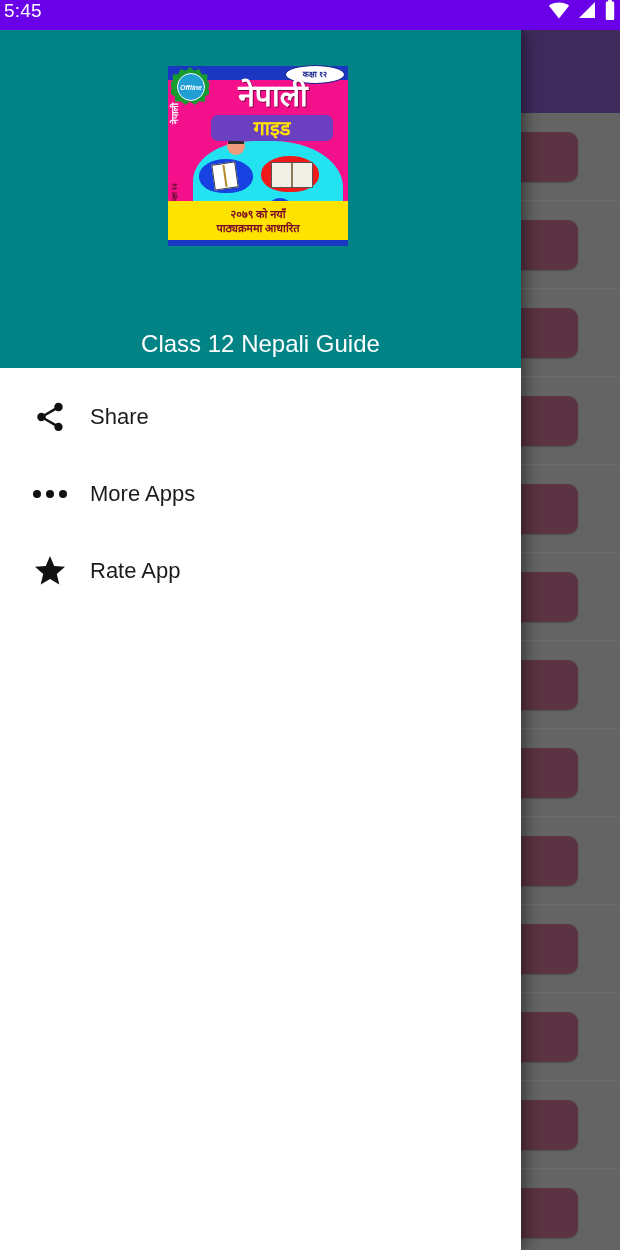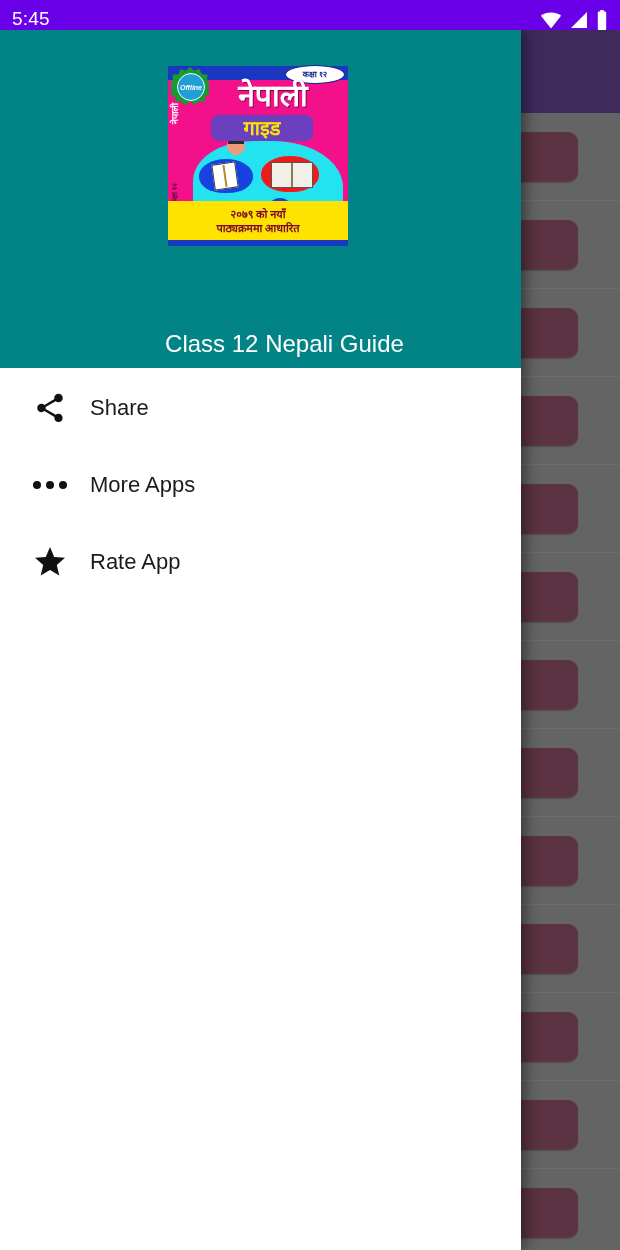--- a/index.html
+++ b/index.html
@@ -22,23 +22,23 @@
   }
 
   
   #status-bar {
     position: absolute;
     left: 0; top: 0;
     width: 620px;
     height: 30px;
     background: #6a00e8;
     display: flex;
-    align-items: flex-end;
+    align-items: flex-start;
     justify-content: space-between;
-    padding: 0 12px;
+    padding: 0 4px;
     box-sizing: border-box;
     z-index: 60;
   }
   #status-clock {
     color: #ffffff;
     font-size: 19px;
     letter-spacing: .2px;
   }
   #status-icons {
     display: flex;
@@ -223,21 +223,21 @@
     color: #ffffff;
     font-size: 30px;
     font-weight: bold;
     line-height: 1;
     text-shadow: 1px 1px 0 #7a0545;
     z-index: 6;
   }
   .ic-sub {
     position: absolute;
     left: 46px; top: 52px;
-    width: 102px; height: 26px;
+    width: 122px; height: 26px;
     background: #6a3fc0;
     border-radius: 7px;
     display: flex; align-items: center; justify-content: center;
     z-index: 6;
   }
   .ic-sub span {
     color: #ffe300;
     font-size: 20px;
     font-weight: bold;
     line-height: 1;
@@ -350,26 +350,25 @@
   
   #drawer-title {
     position: absolute;
     left: 0;
     top: 302px;
     width: 521px;
     text-align: center;
     color: #ffffff;
     font-size: 24px;
     line-height: 1;
-    padding-left: 24px;
   }
 
   
   #drawer-menu {
-    padding-top: 1px;
+    padding-top: 10px;
   }
   .menu-item {
     display: flex;
     align-items: center;
     height: 77px;
     padding-left: 28px;
     cursor: pointer;
   }
   .menu-icon {
     width: 44px;

